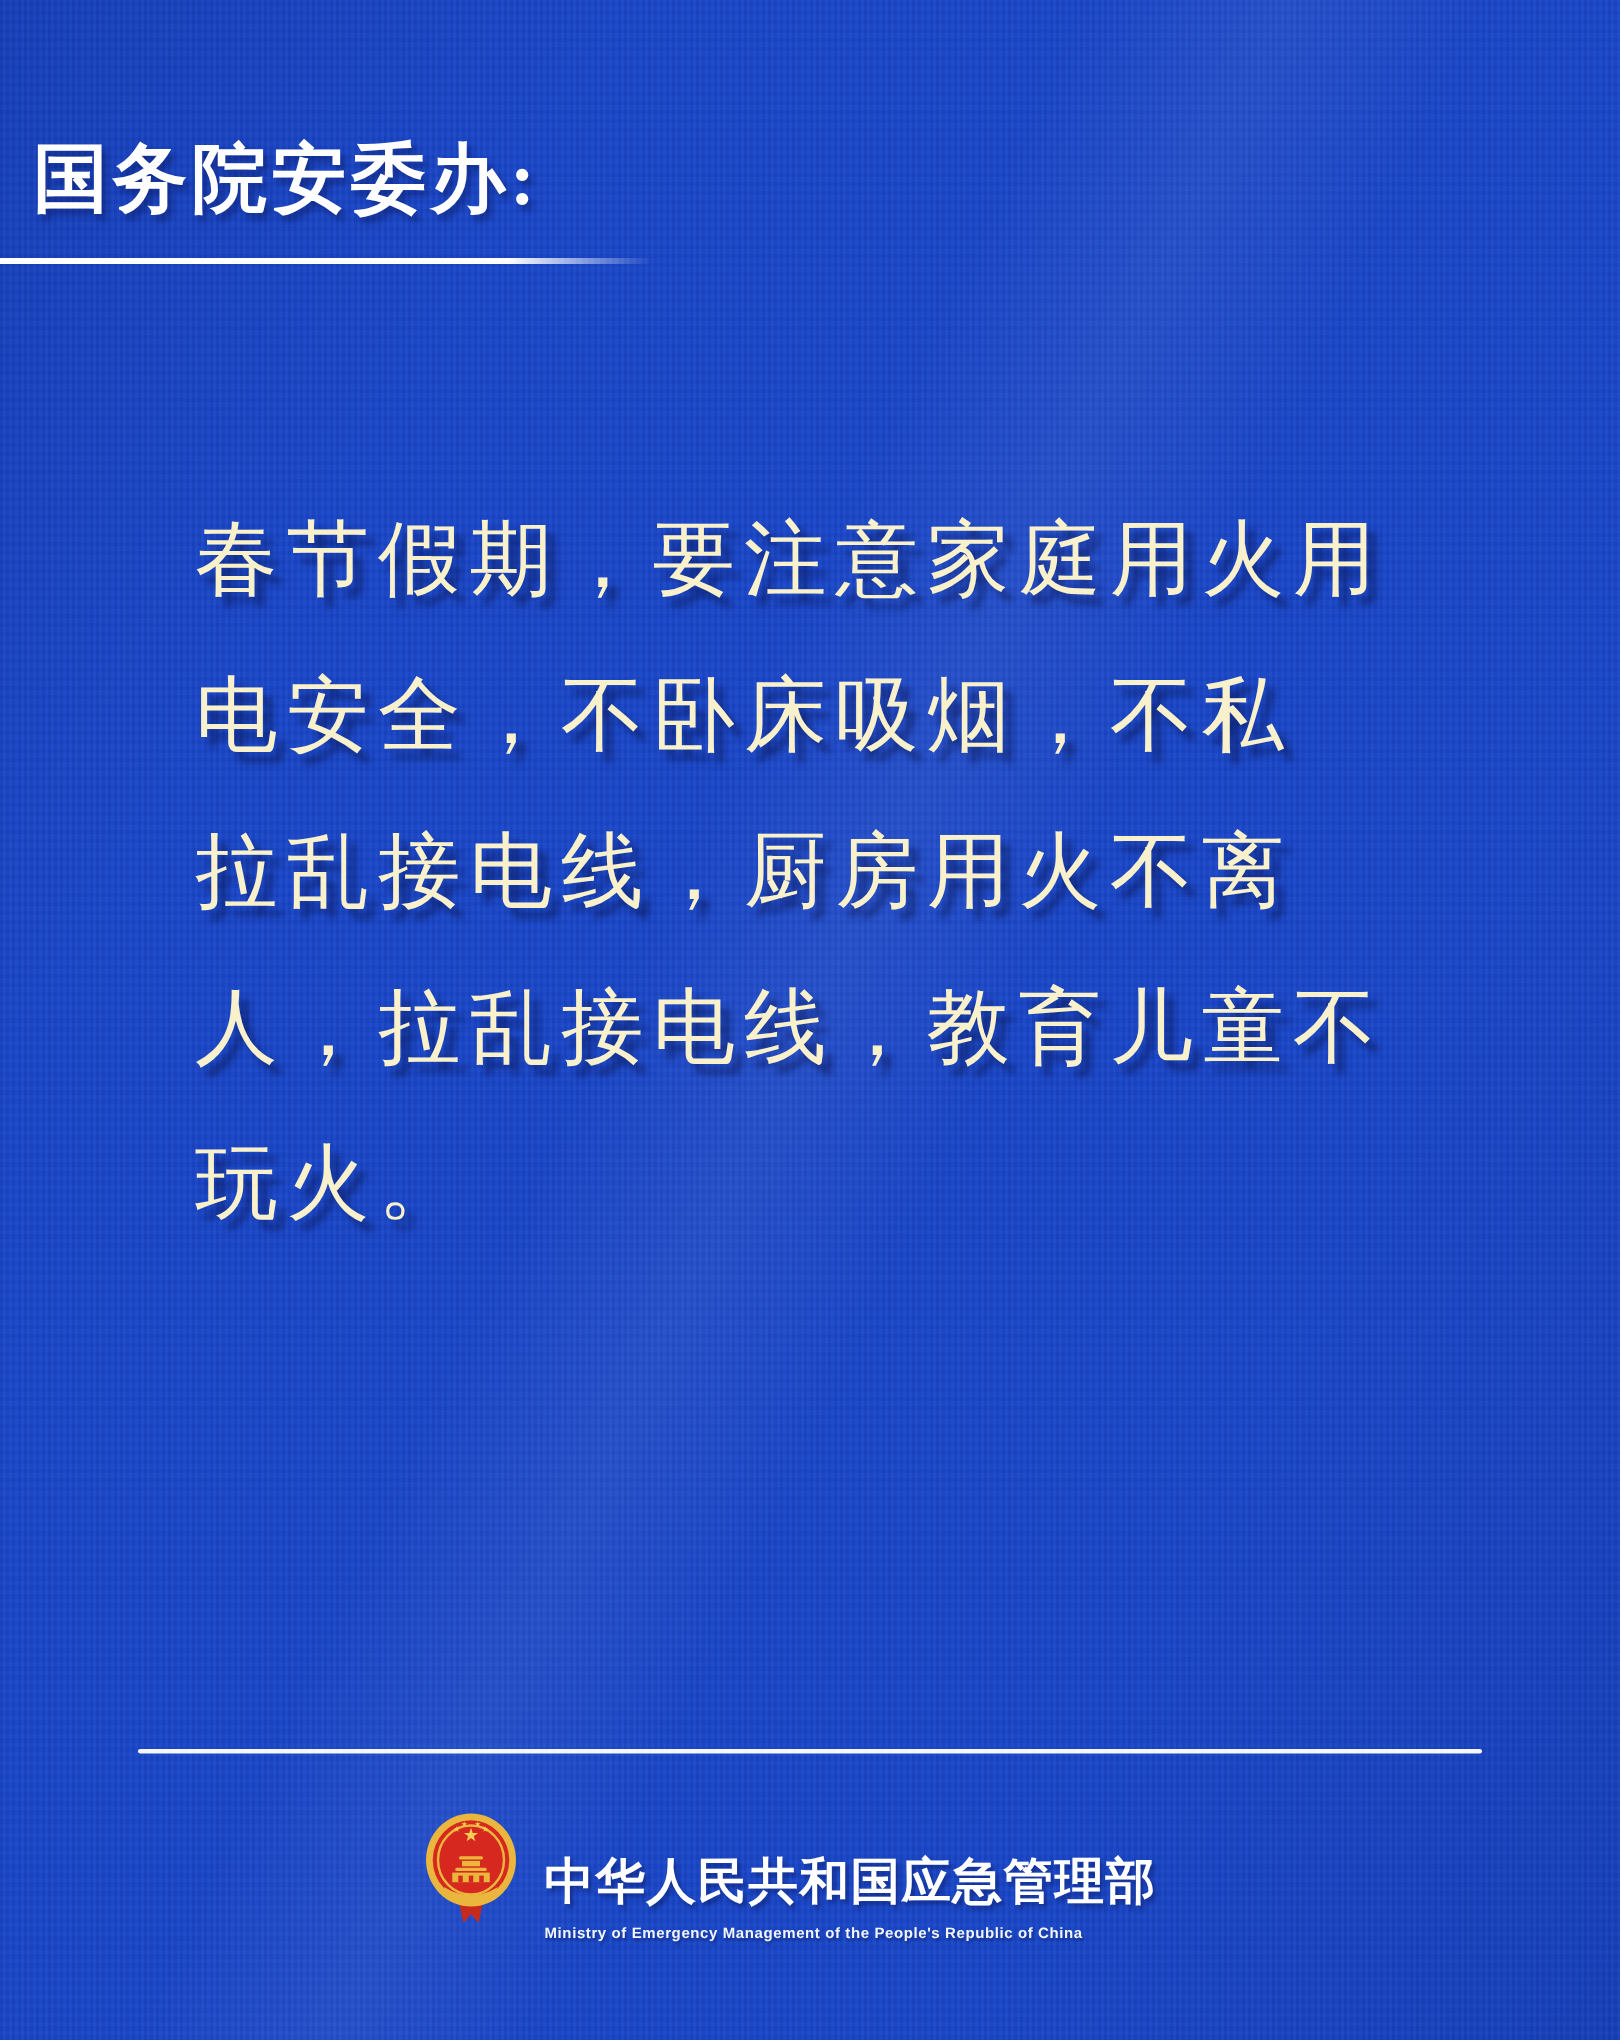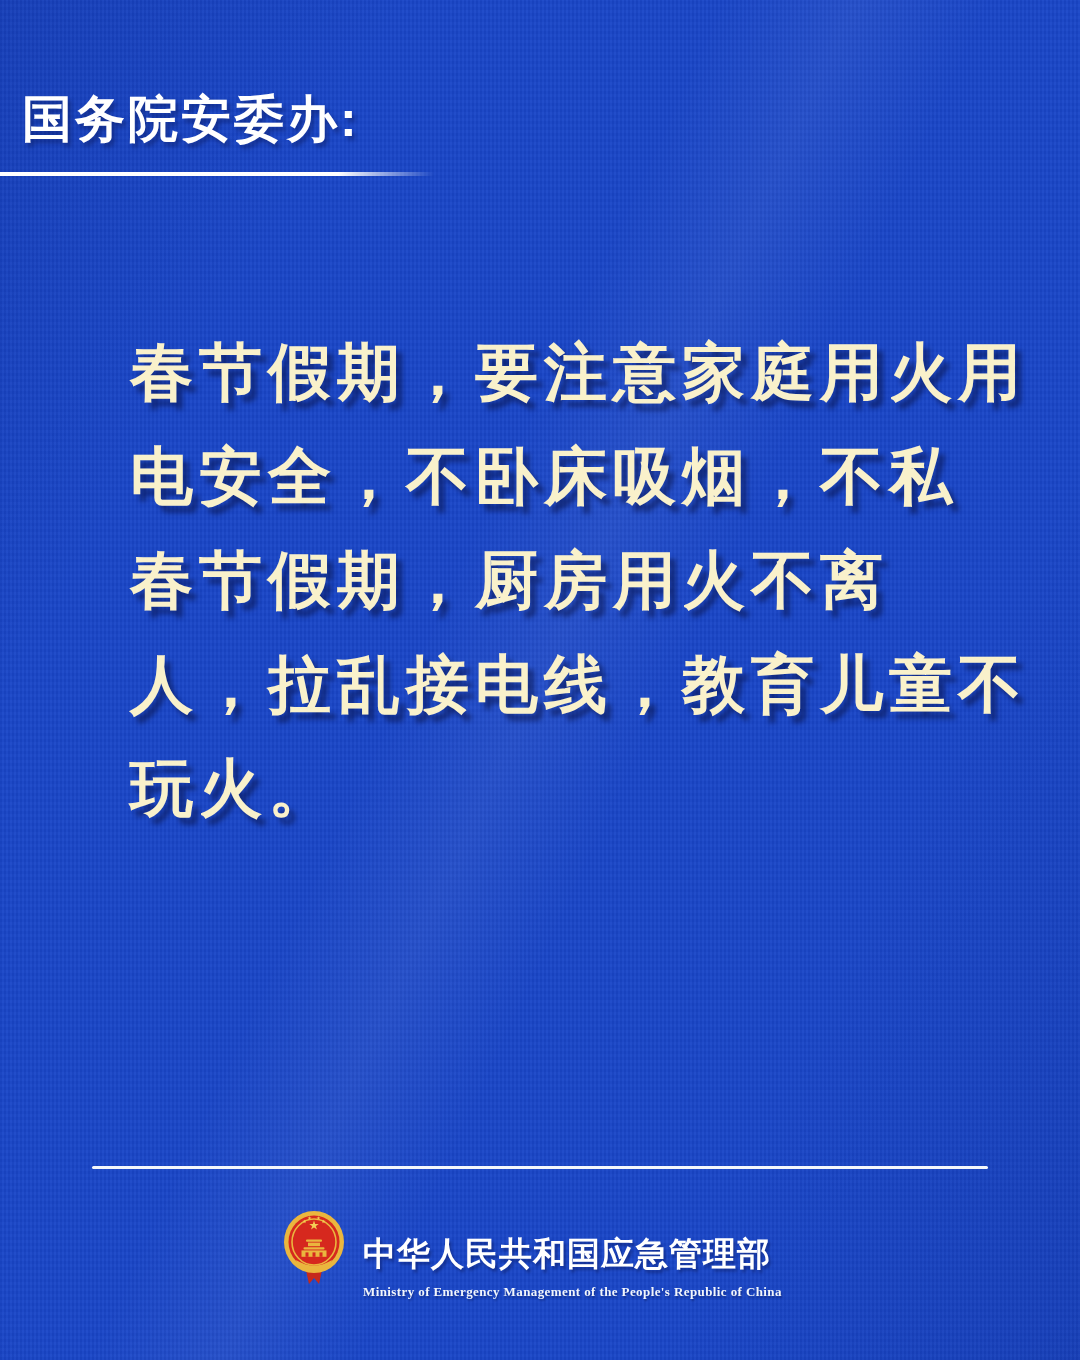--- a/index.html
+++ b/index.html
@@ -25,38 +25,39 @@
   .header-title {
     position: absolute;
     left: 22px;
     top: 86px;
     font-size: 50px;
     font-weight: bold;
     letter-spacing: 3px;
     color: #ffffff;
     text-shadow: 3px 4px 4px rgba(8,16,70,0.40);
     white-space: nowrap;
+    font-family: Liberation Serif, serif;
   }
   .header-underline {
     position: absolute;
     left: 0px;
     top: 172px;
     width: 434px;
     height: 4px;
     background: linear-gradient(90deg, #ffffff 0%, #ffffff 78%, rgba(255,255,255,0) 100%);
   }
 
   .body-text {
     position: absolute;
     left: 130px;
     top: 320px;
     width: 870px;
-    font-size: 63px;
+    font-size: 55px;
     line-height: 104px;
-    font-weight: bold;
+    font-weight: normal;
     letter-spacing: 6px;
     color: #f9f1cb;
     text-shadow: 6px 7px 5px rgba(8,16,70,0.55);
   }
   .body-line { white-space: nowrap; }
 
   .footer-divider {
     position: absolute;
     left: 92px;
     top: 1166px;
@@ -79,41 +80,41 @@
   .org-name-cn {
     font-size: 33px;
     font-weight: bold;
     color: #ffffff;
     letter-spacing: 1px;
     white-space: nowrap;
     text-shadow: 2px 3px 3px rgba(8,16,70,0.40);
   }
   .org-name-en {
     margin-top: 7px;
-    font-family: Liberation Serif, serif;
-    font-size: 13px;
+    font-family: Liberation Sans, sans-serif;
+    font-size: 10px;
     font-weight: bold;
     letter-spacing: 0.4px;
     color: #f2f6fb;
     white-space: nowrap;
     text-shadow: 1px 2px 2px rgba(8,16,70,0.40);
   }
 </style>
 </head>
 <body>
 
 <div class="poster">
 
   <div class="header-title">国务院安委办:</div>
   <div class="header-underline"></div>
 
   <div class="body-text">
     <div class="body-line">春节假期，要注意家庭用火用</div>
     <div class="body-line">电安全，不卧床吸烟，不私</div>
-    <div class="body-line">春节假期，厨房用火不离</div>
+    <div class="body-line">拉乱接电线，厨房用火不离</div>
     <div class="body-line">人，拉乱接电线，教育儿童不</div>
     <div class="body-line">玩火。</div>
   </div>
 
   <div class="footer-divider"></div>
 
   <div class="footer-lockup">
     <span>
       <svg class="emblem" viewBox="0 0 62 76" xmlns="http://www.w3.org/2000/svg">
         <defs>

